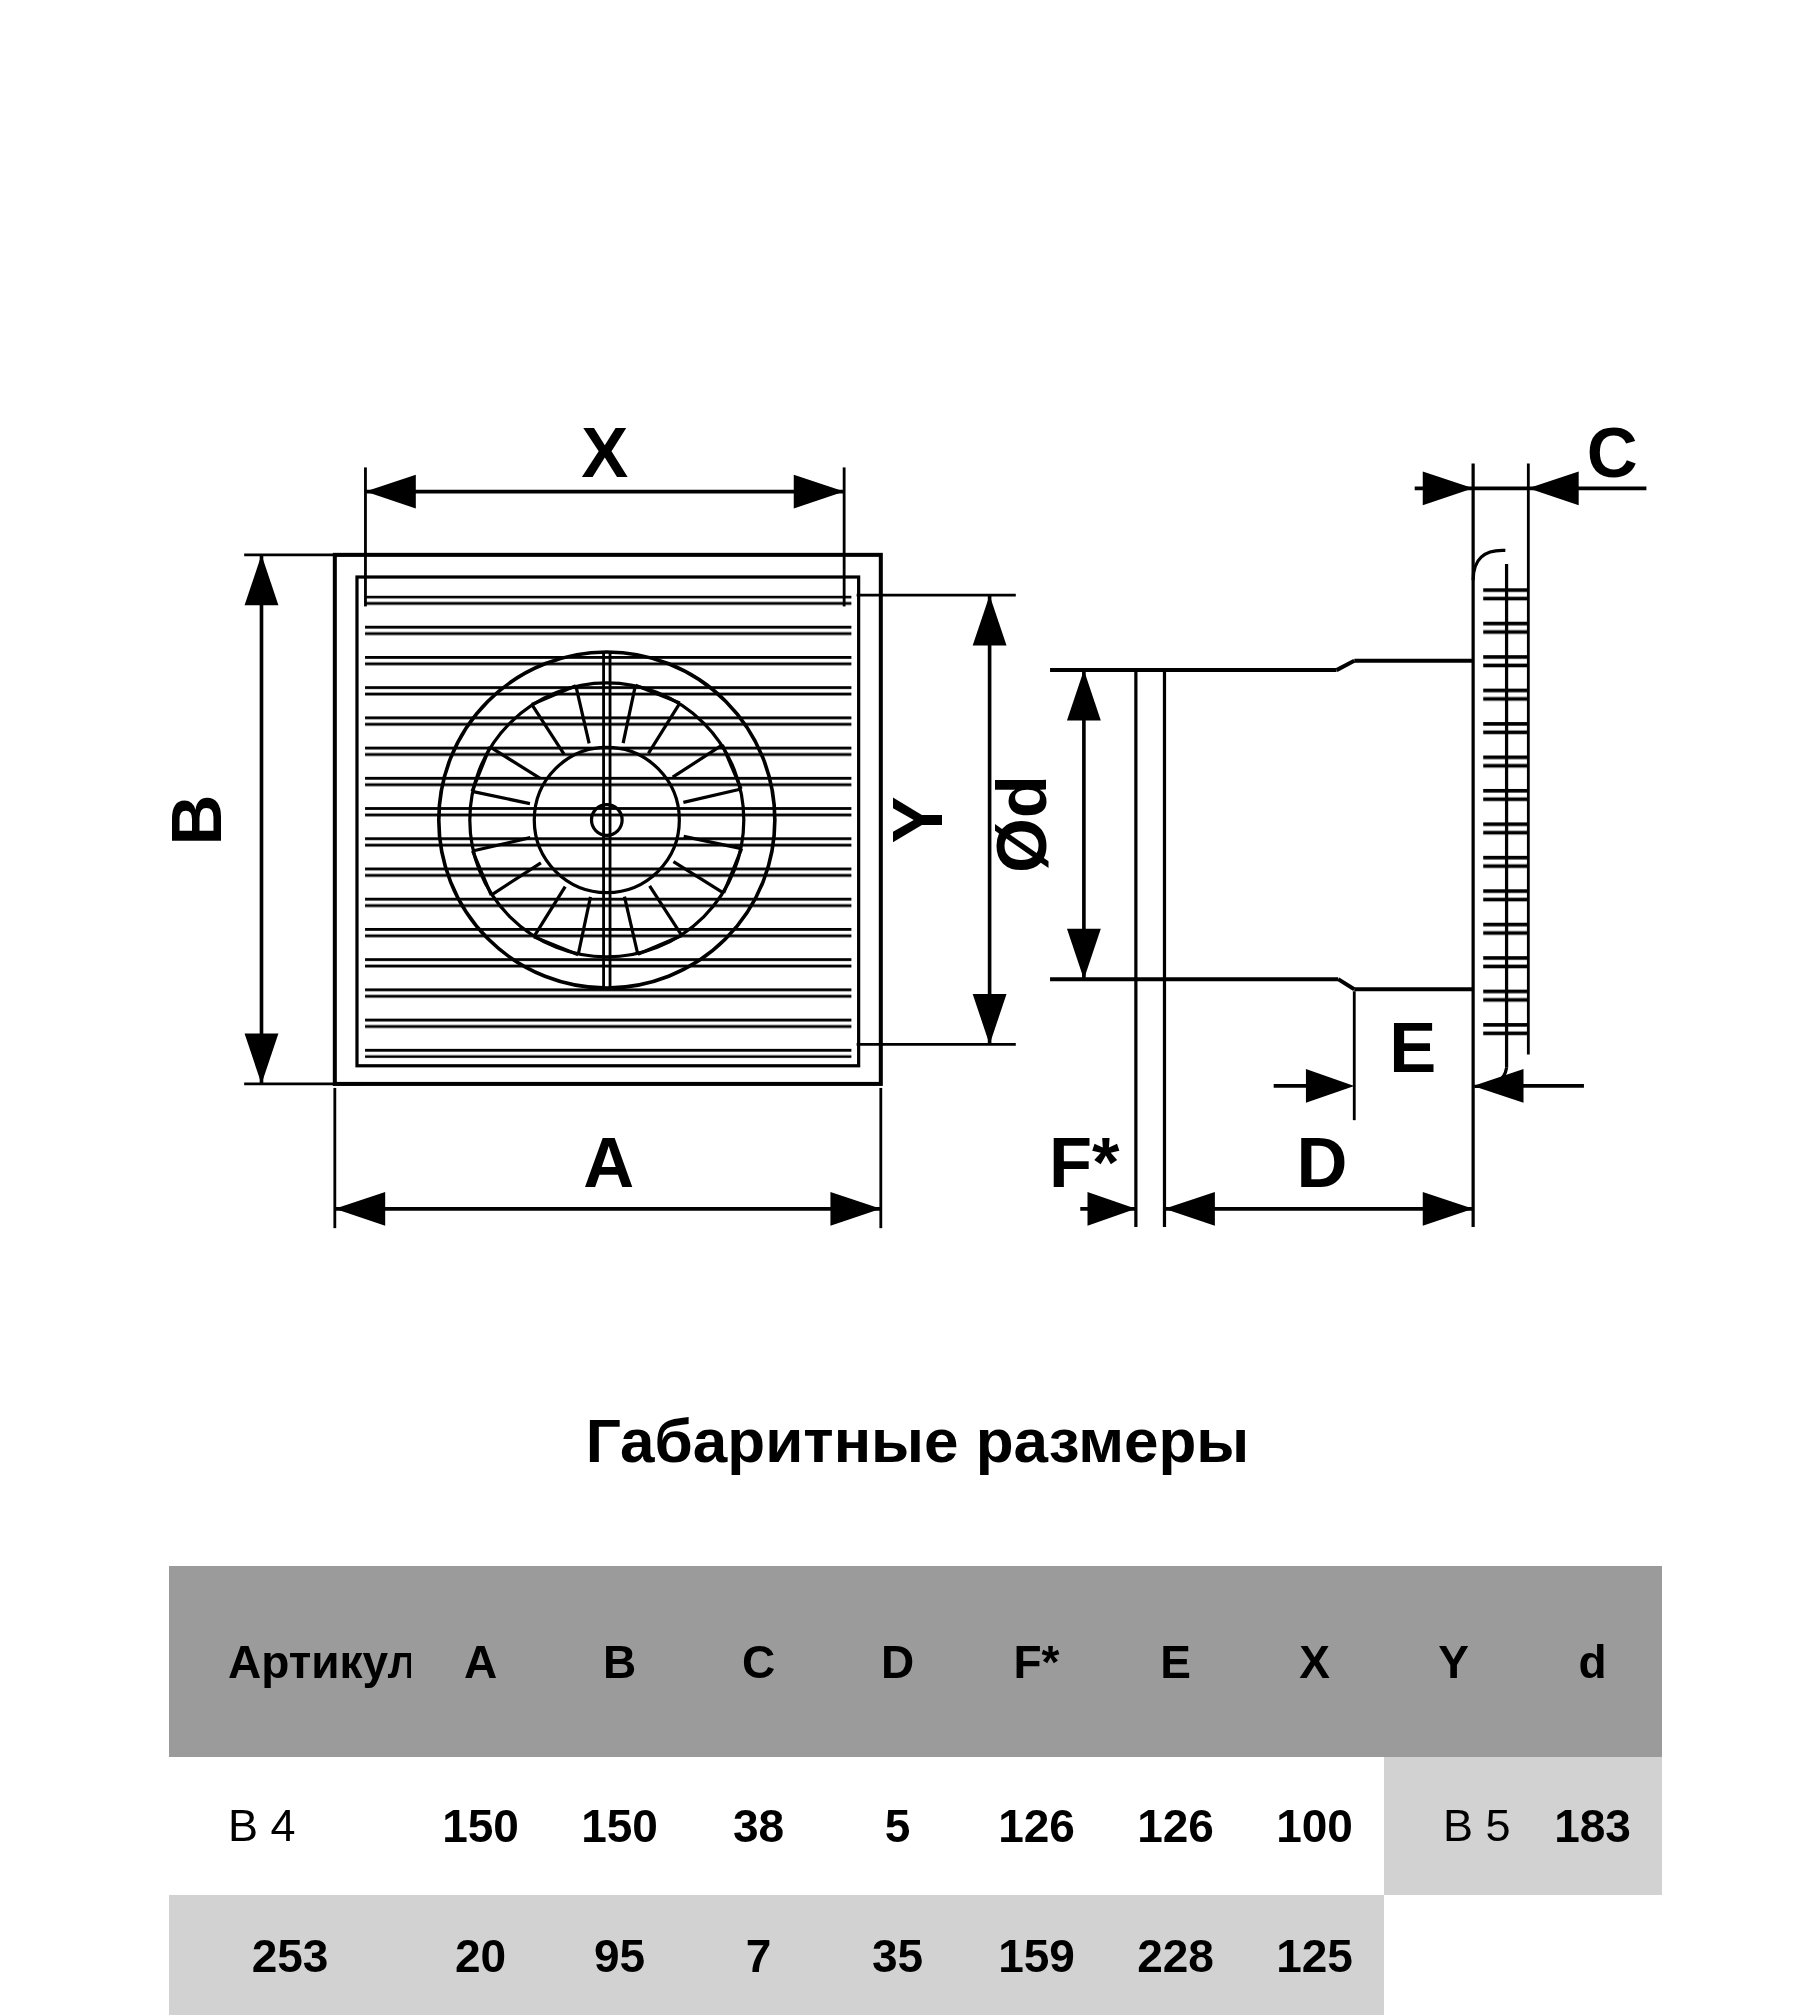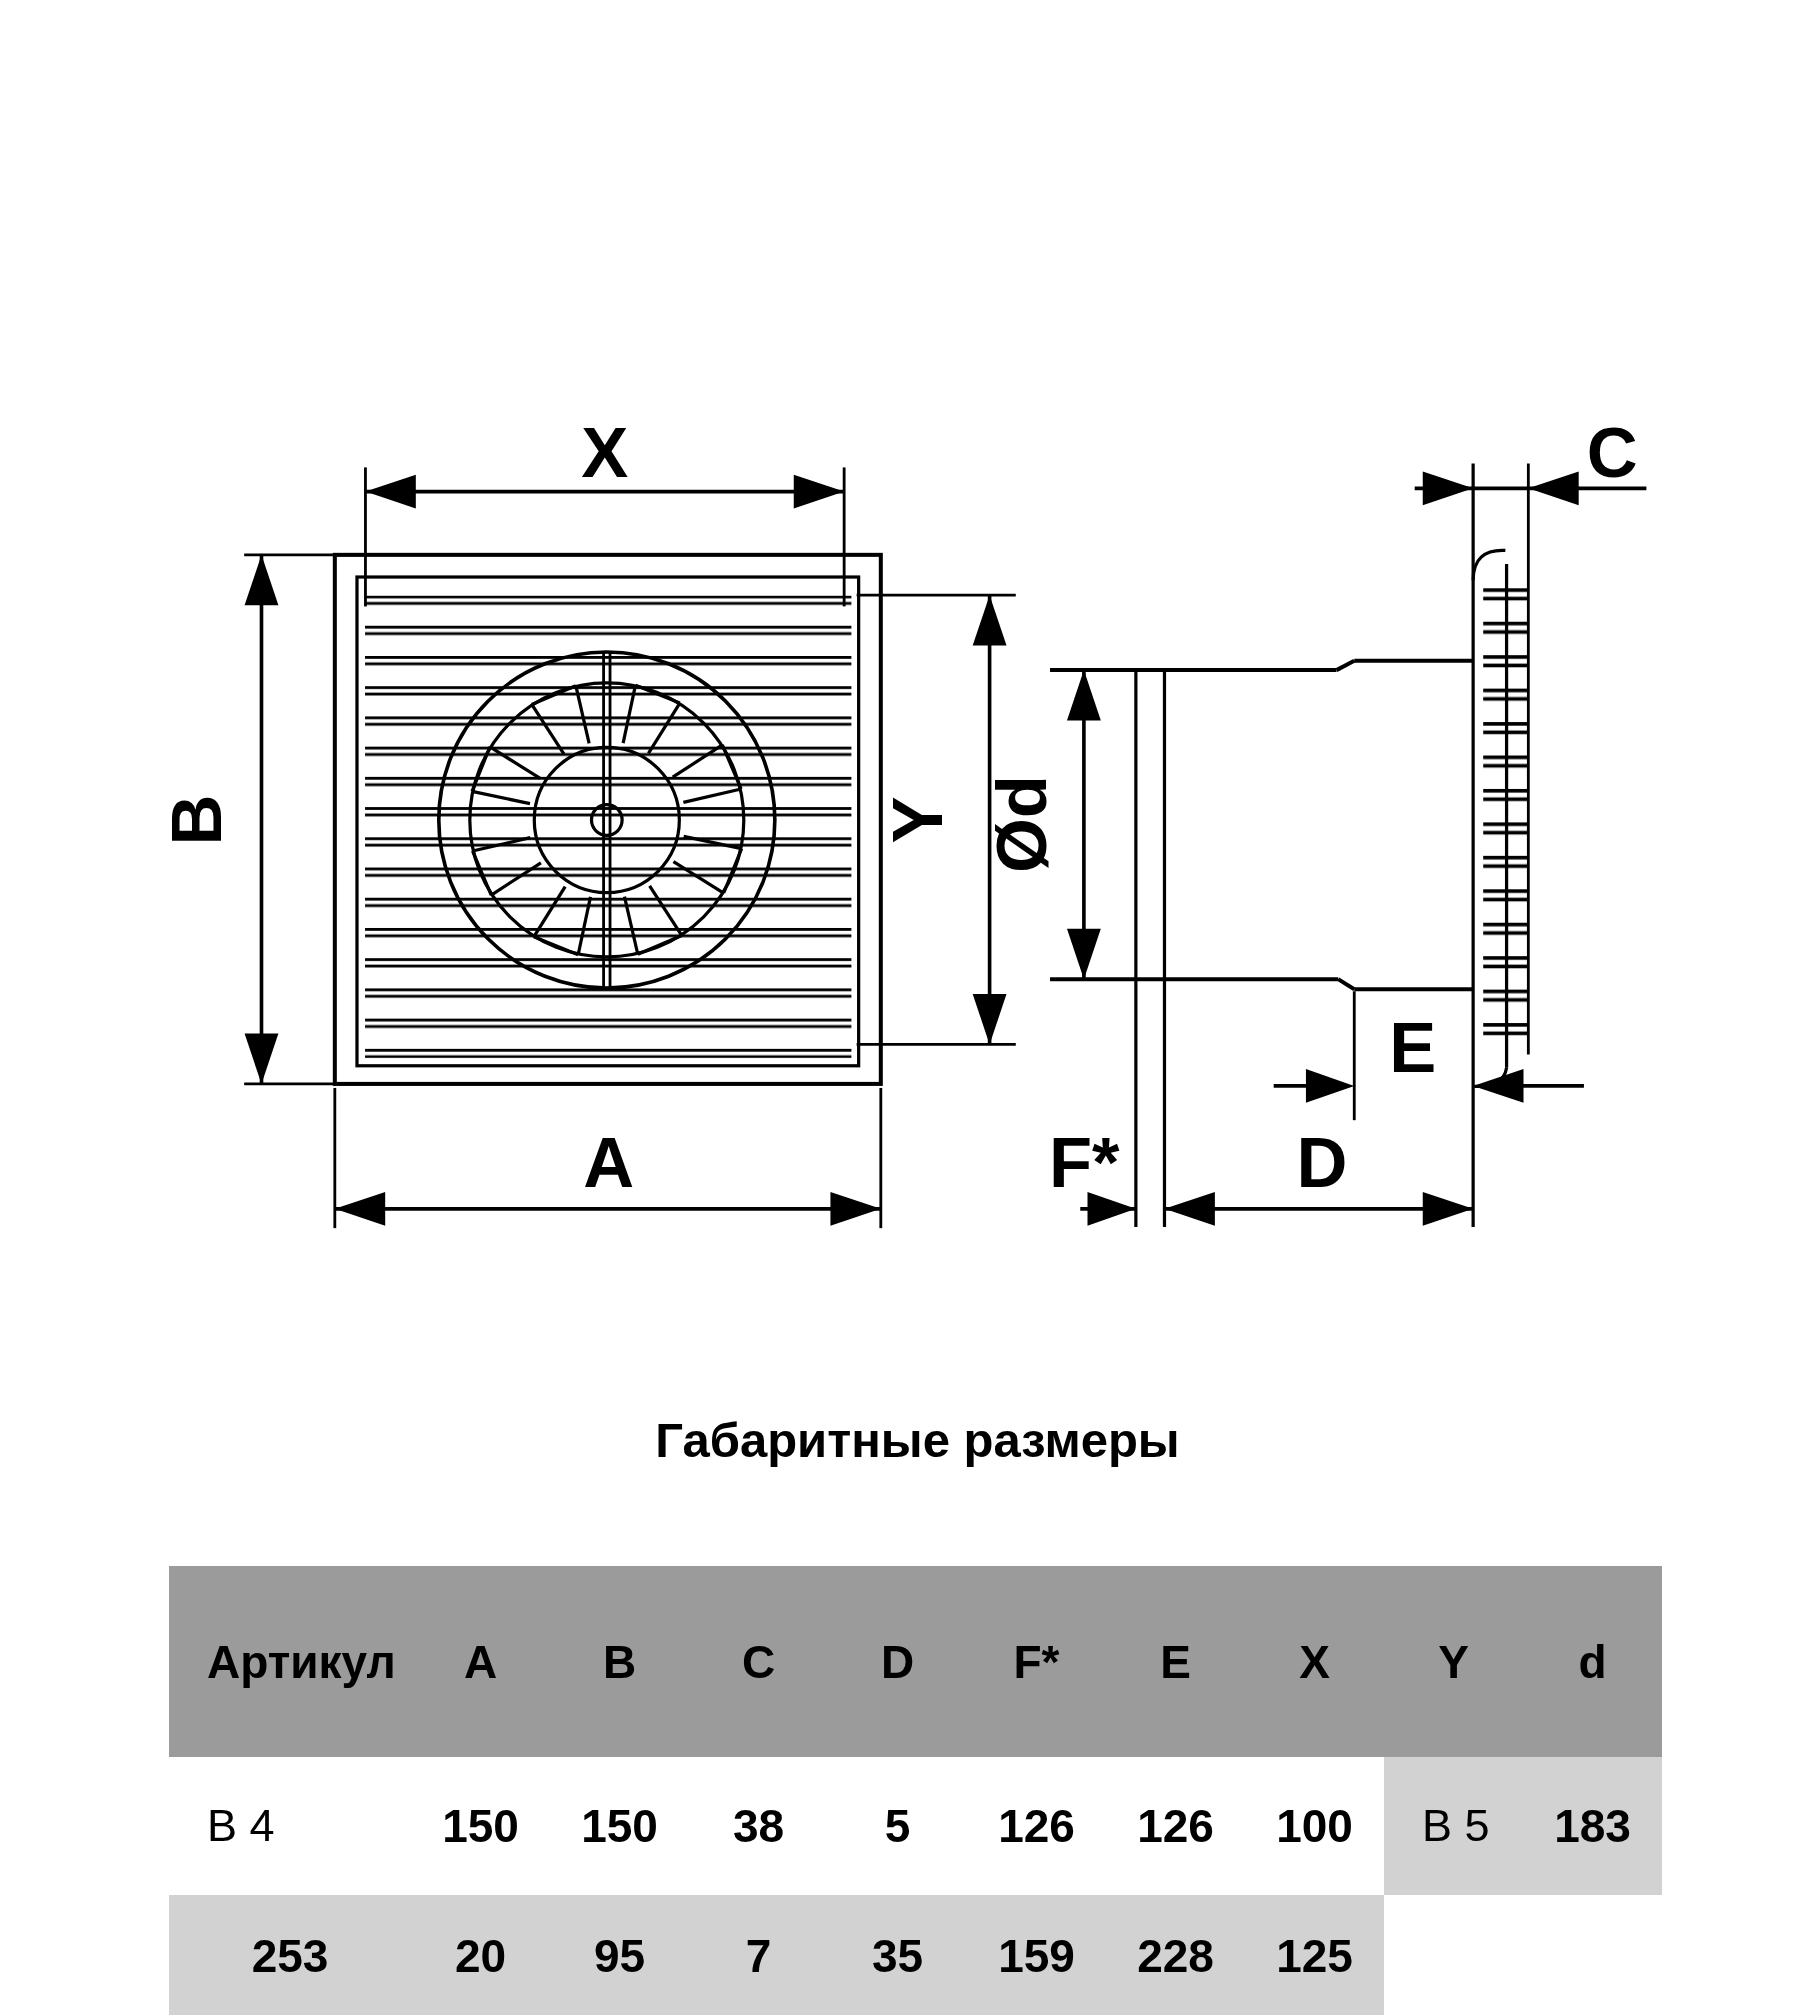--- a/index.html
+++ b/index.html
@@ -30,36 +30,36 @@
     font-weight: bold;
     font-size: 175px;
     fill: var(--line, #000);
   }
   [data-name="fan-blades"] line { stroke: var(--line, #000); stroke-width: 8; }
   
   #table-title {
     position: absolute;
     left: 169px; top: 1410px; width: 1497px; height: 60px;
     display: flex; align-items: center; justify-content: center;
-    font-size: 49px; font-weight: bold; white-space: nowrap;
+    font-size: 62px; font-weight: bold; white-space: nowrap;
   }
   #dim-table {
     position: absolute;
     left: 169px; top: 1566px; width: 1497px;
     display: grid;
     grid-template-columns: 242px repeat(9, 139px);
     grid-template-rows: 191px 138px 122px;
   }
   #dim-table .cell {
     display: flex; align-items: center; justify-content: center;
     font-size: 46px; font-weight: bold; white-space: nowrap;
   }
   #dim-table .cell.first {
     justify-content: flex-start;
-    padding-left: 38px;
+    padding-left: 59px;
   }
   #dim-table .hdr { background: var(--header-bg, #9b9b9b); }
   #dim-table .r2  { background: var(--row-alt-bg, #d2d2d2); }
   #dim-table .article {
     font-weight: normal;
     font-size: 45px;
     padding-left: 15.3px;
   }
 </style>
 </head>

